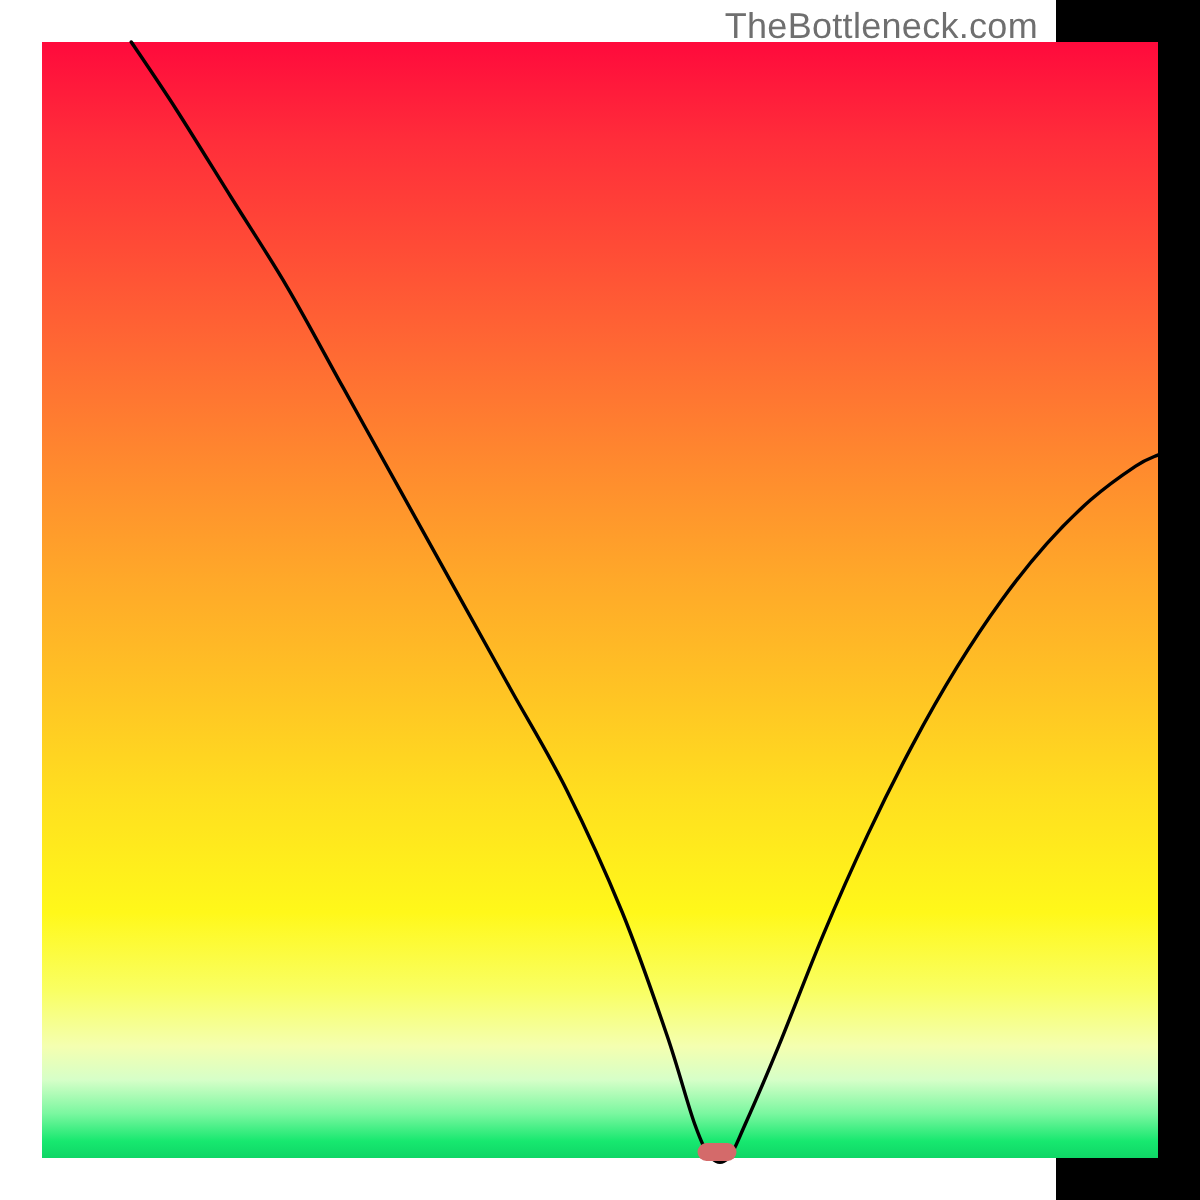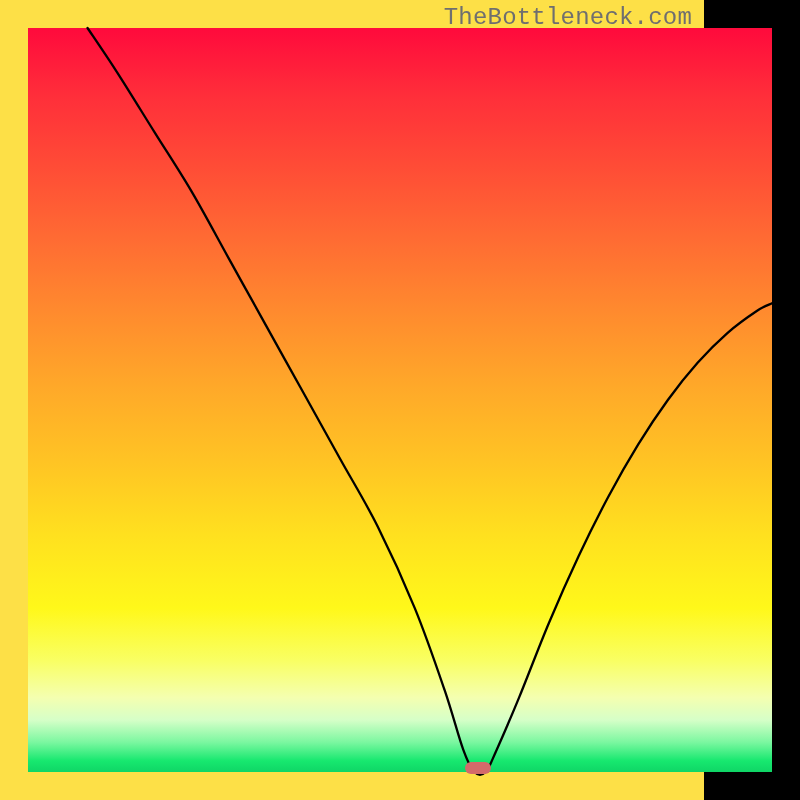--- a/index.html
+++ b/index.html
@@ -8,22 +8,21 @@
     width: 800px;
     height: 800px;
     background: #000;
     overflow: hidden;
     font-family: Arial, Helvetica, sans-serif;
   }
   .frame {
     position: relative;
     width: 704px;
     height: 800px;
-    background: #fde047;
-    font-family: Liberation Mono, monospace;
+    background: #ffffff;
   }
   .watermark {
     position: absolute;
     top: 4px;
     right: 12px;
     color: #6f6f6f;
     font-size: 24px;
     font-weight: 500;
     letter-spacing: 0.2px;
     z-index: 5;

